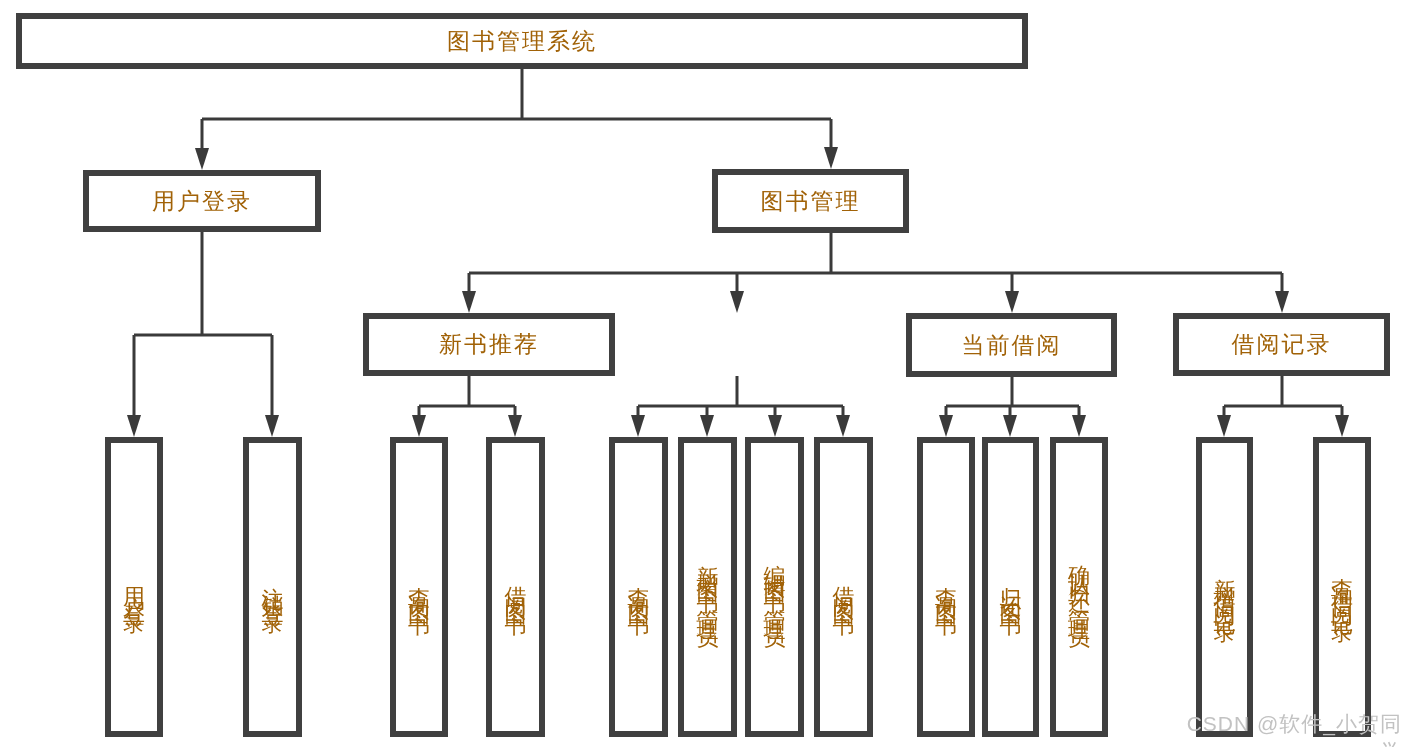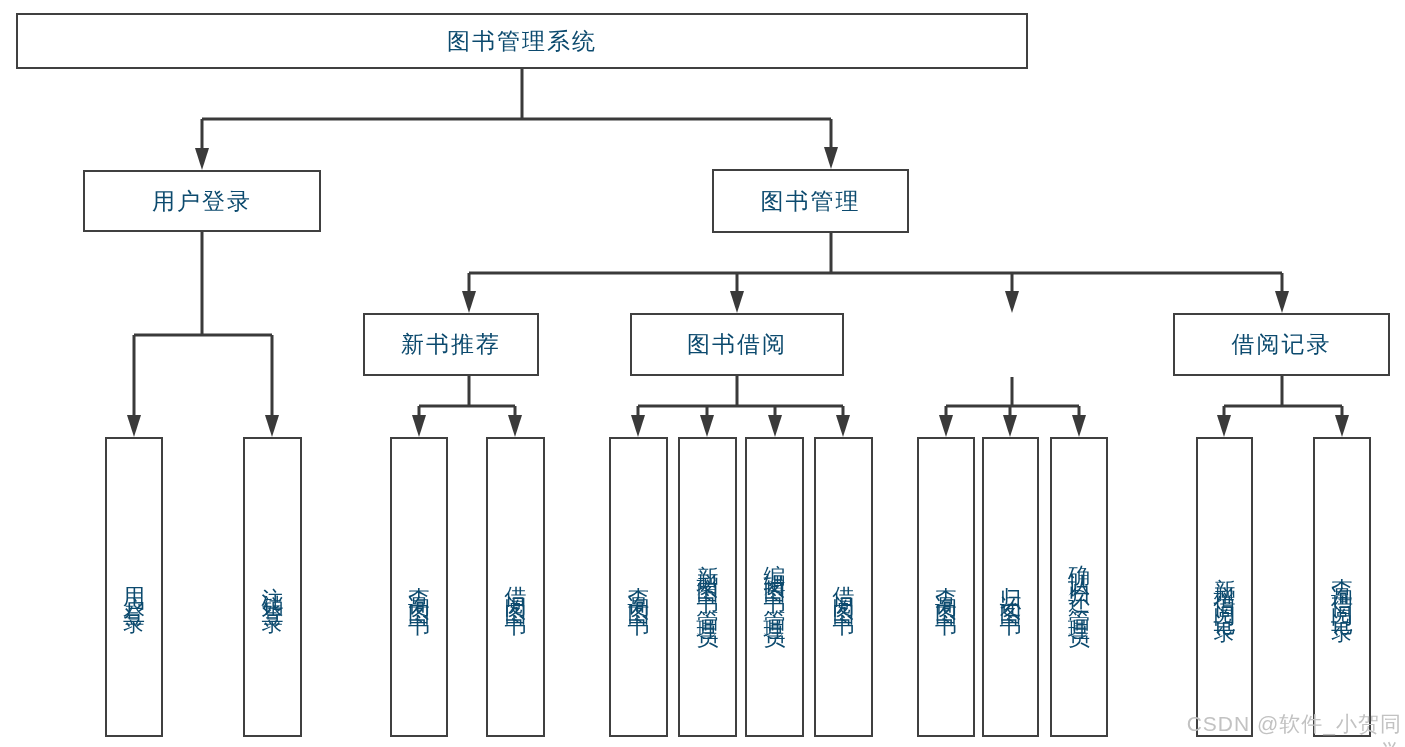--- a/index.html
+++ b/index.html
@@ -12,27 +12,27 @@
     overflow: hidden;
   }
   #connectors {
     position: absolute;
     left: 0; top: 0;
     width: 1405px; height: 747px;
   }
   .box {
     position: absolute;
     box-sizing: border-box;
-    border: 2px solid #404040;
+    border: 6px solid #404040;
     background: #ffffff;
     display: flex;
     align-items: center;
     justify-content: center;
     font-size: 23px;
-    color: #0c4a6e;
+    color: #a16207;
     text-align: center;
     white-space: nowrap;
   }
   .hlabel { letter-spacing: 2px; }
   .vbox .vtext {
     writing-mode: vertical-rl;
     text-orientation: mixed;
     letter-spacing: 9px;
     font-size: 22px;
     white-space: nowrap;
@@ -91,25 +91,25 @@
     <span class="hlabel">图书管理系统</span>
   </div>
 
   <div class="box" style="left:83px; top:170px; width:238px; height:62px">
     <span class="hlabel">用户登录</span>
   </div>
   <div class="box" style="left:712px; top:169px; width:197px; height:64px">
     <span class="hlabel">图书管理</span>
   </div>
 
-  <div class="box" style="left:363px; top:313px; width:176px; height:63px">
+  <div class="box" style="left:363px; top:313px; width:252px; height:63px">
     <span class="hlabel">新书推荐</span>
   </div>
-  <div class="box" style="left:630px; top:313px; width:214px; height:63px">
-    <span class="hlabel">图书借阅</span>
+  <div class="box" style="left:906px; top:313px; width:211px; height:64px">
+    <span class="hlabel">当前借阅</span>
   </div>
   <div class="box" style="left:1173px; top:313px; width:217px; height:63px">
     <span class="hlabel">借阅记录</span>
   </div>
 
   <div class="box vbox" style="left:105px; top:437px; width:58px; height:300px">
     <span class="vtext">用户登录</span>
   </div>
   <div class="box vbox" style="left:243px; top:437px; width:59px; height:300px">
     <span class="vtext">注销登录</span>

